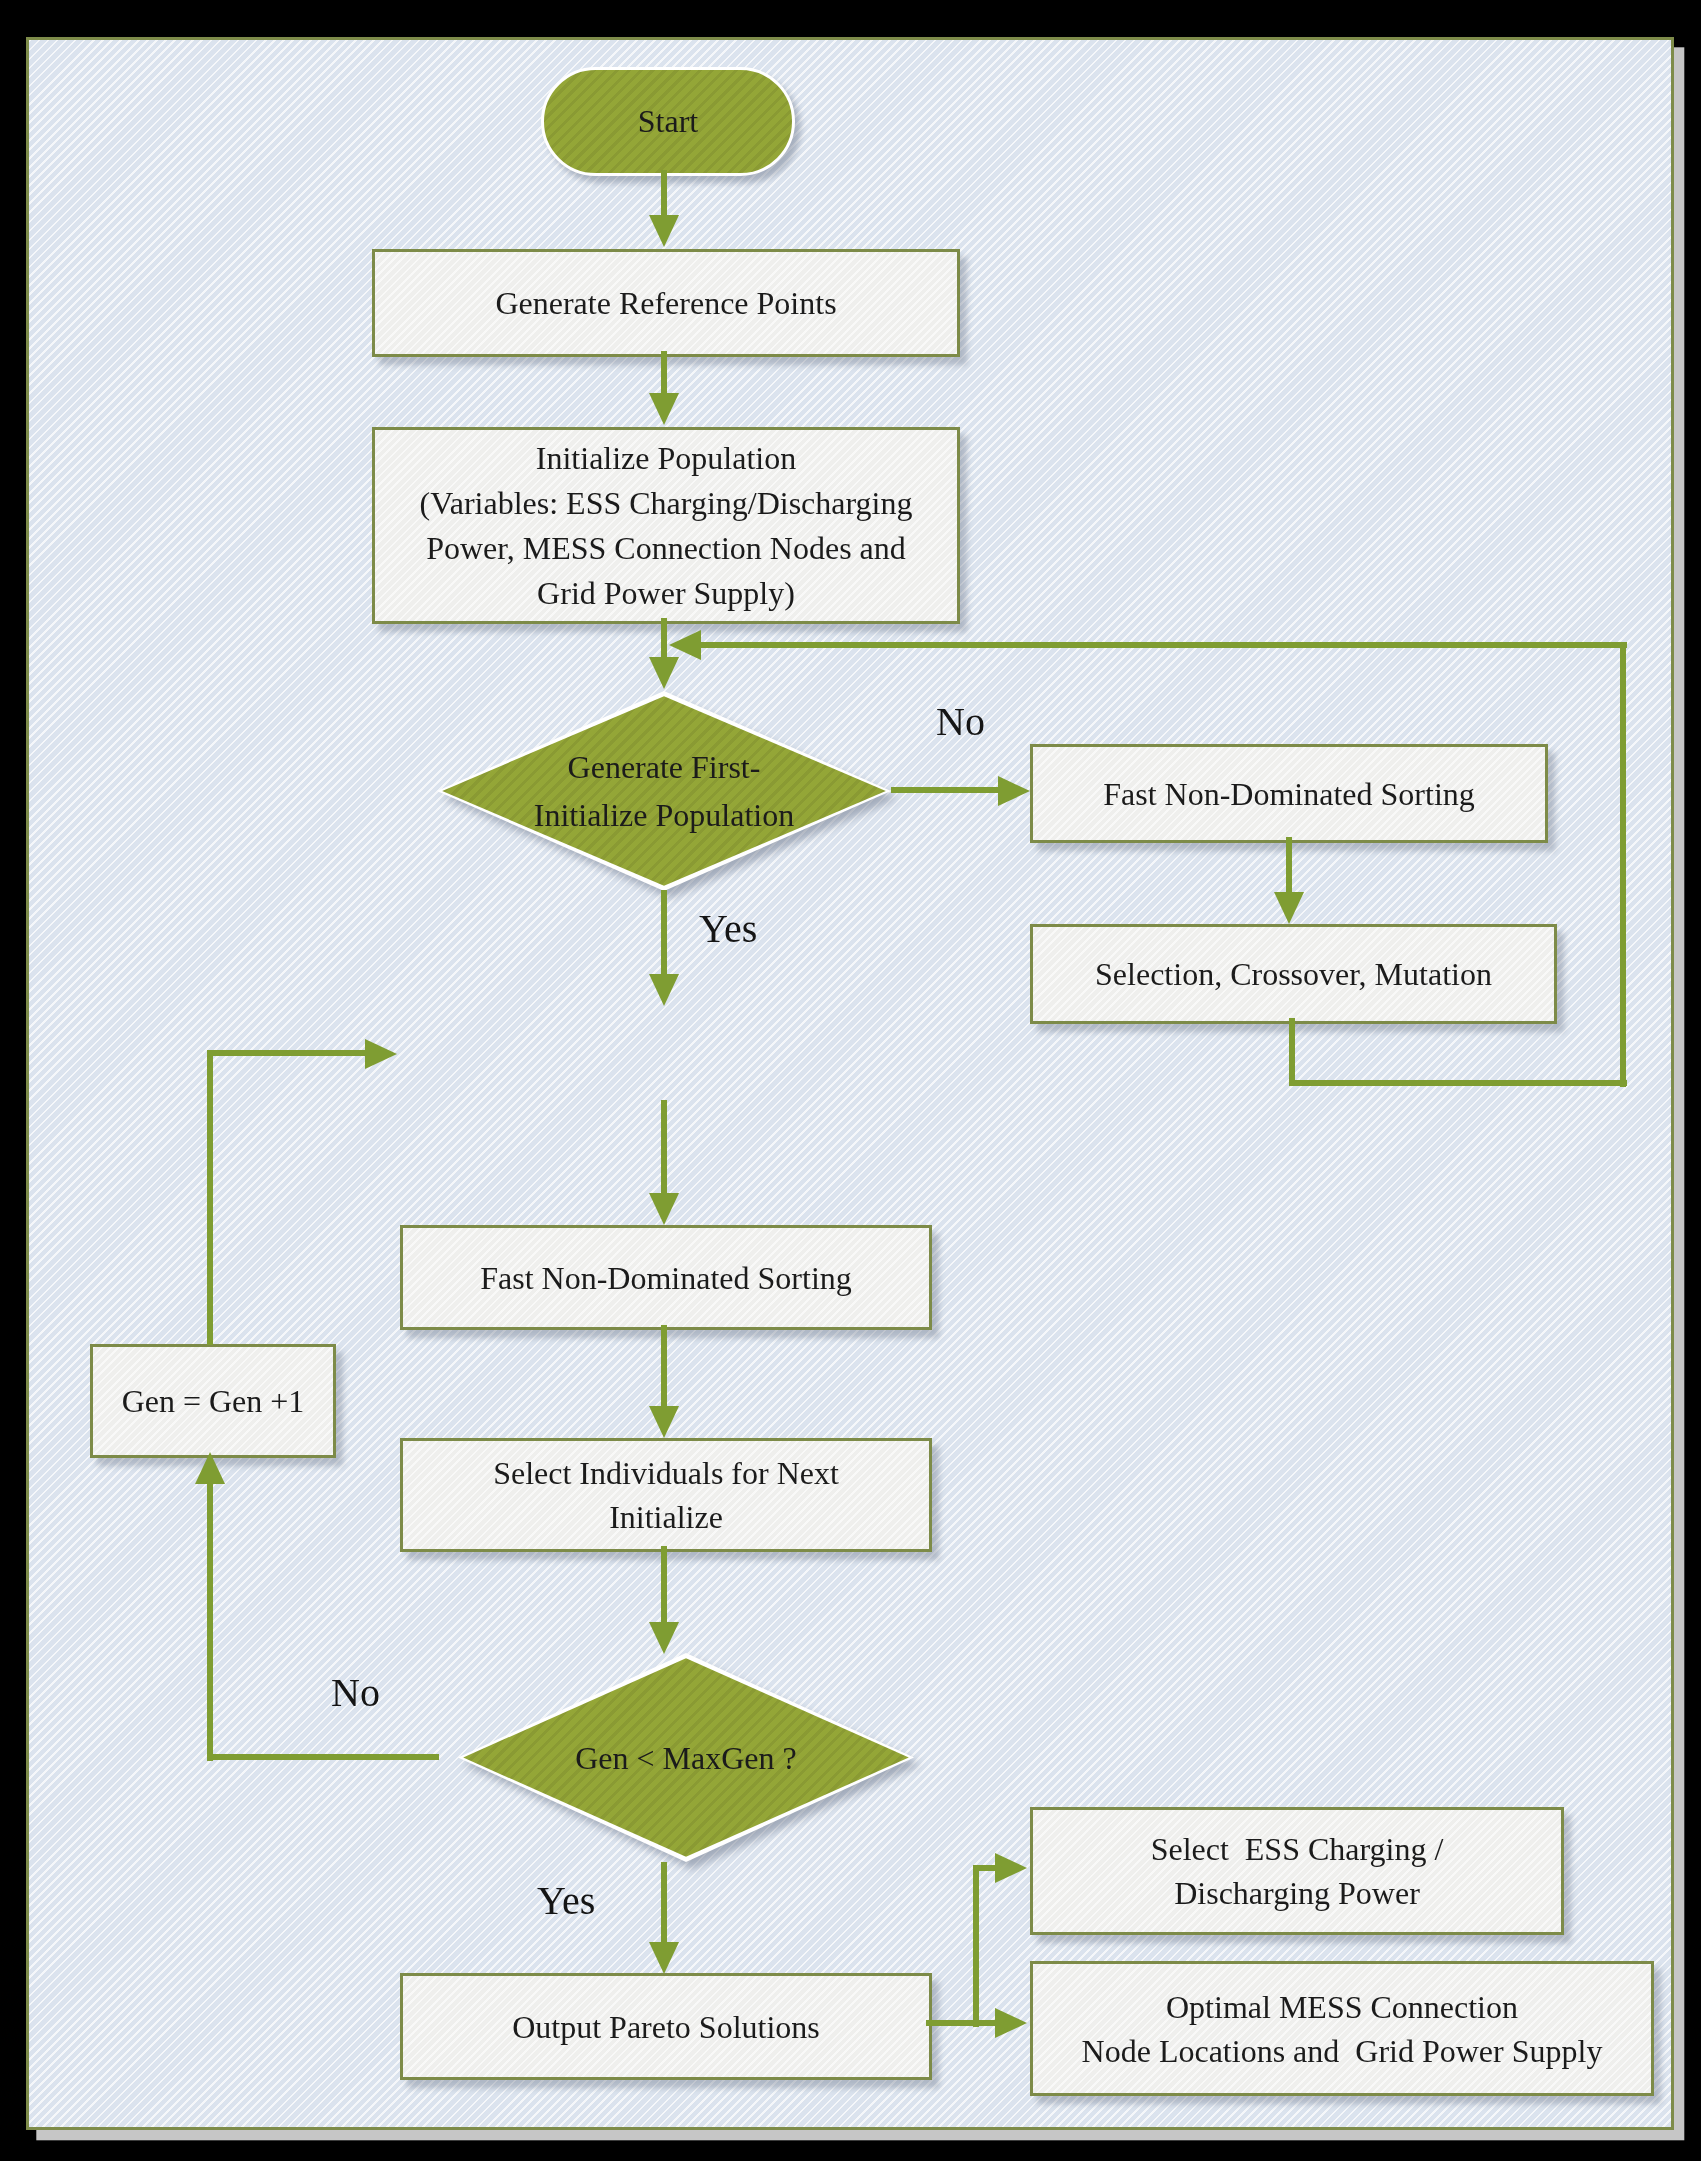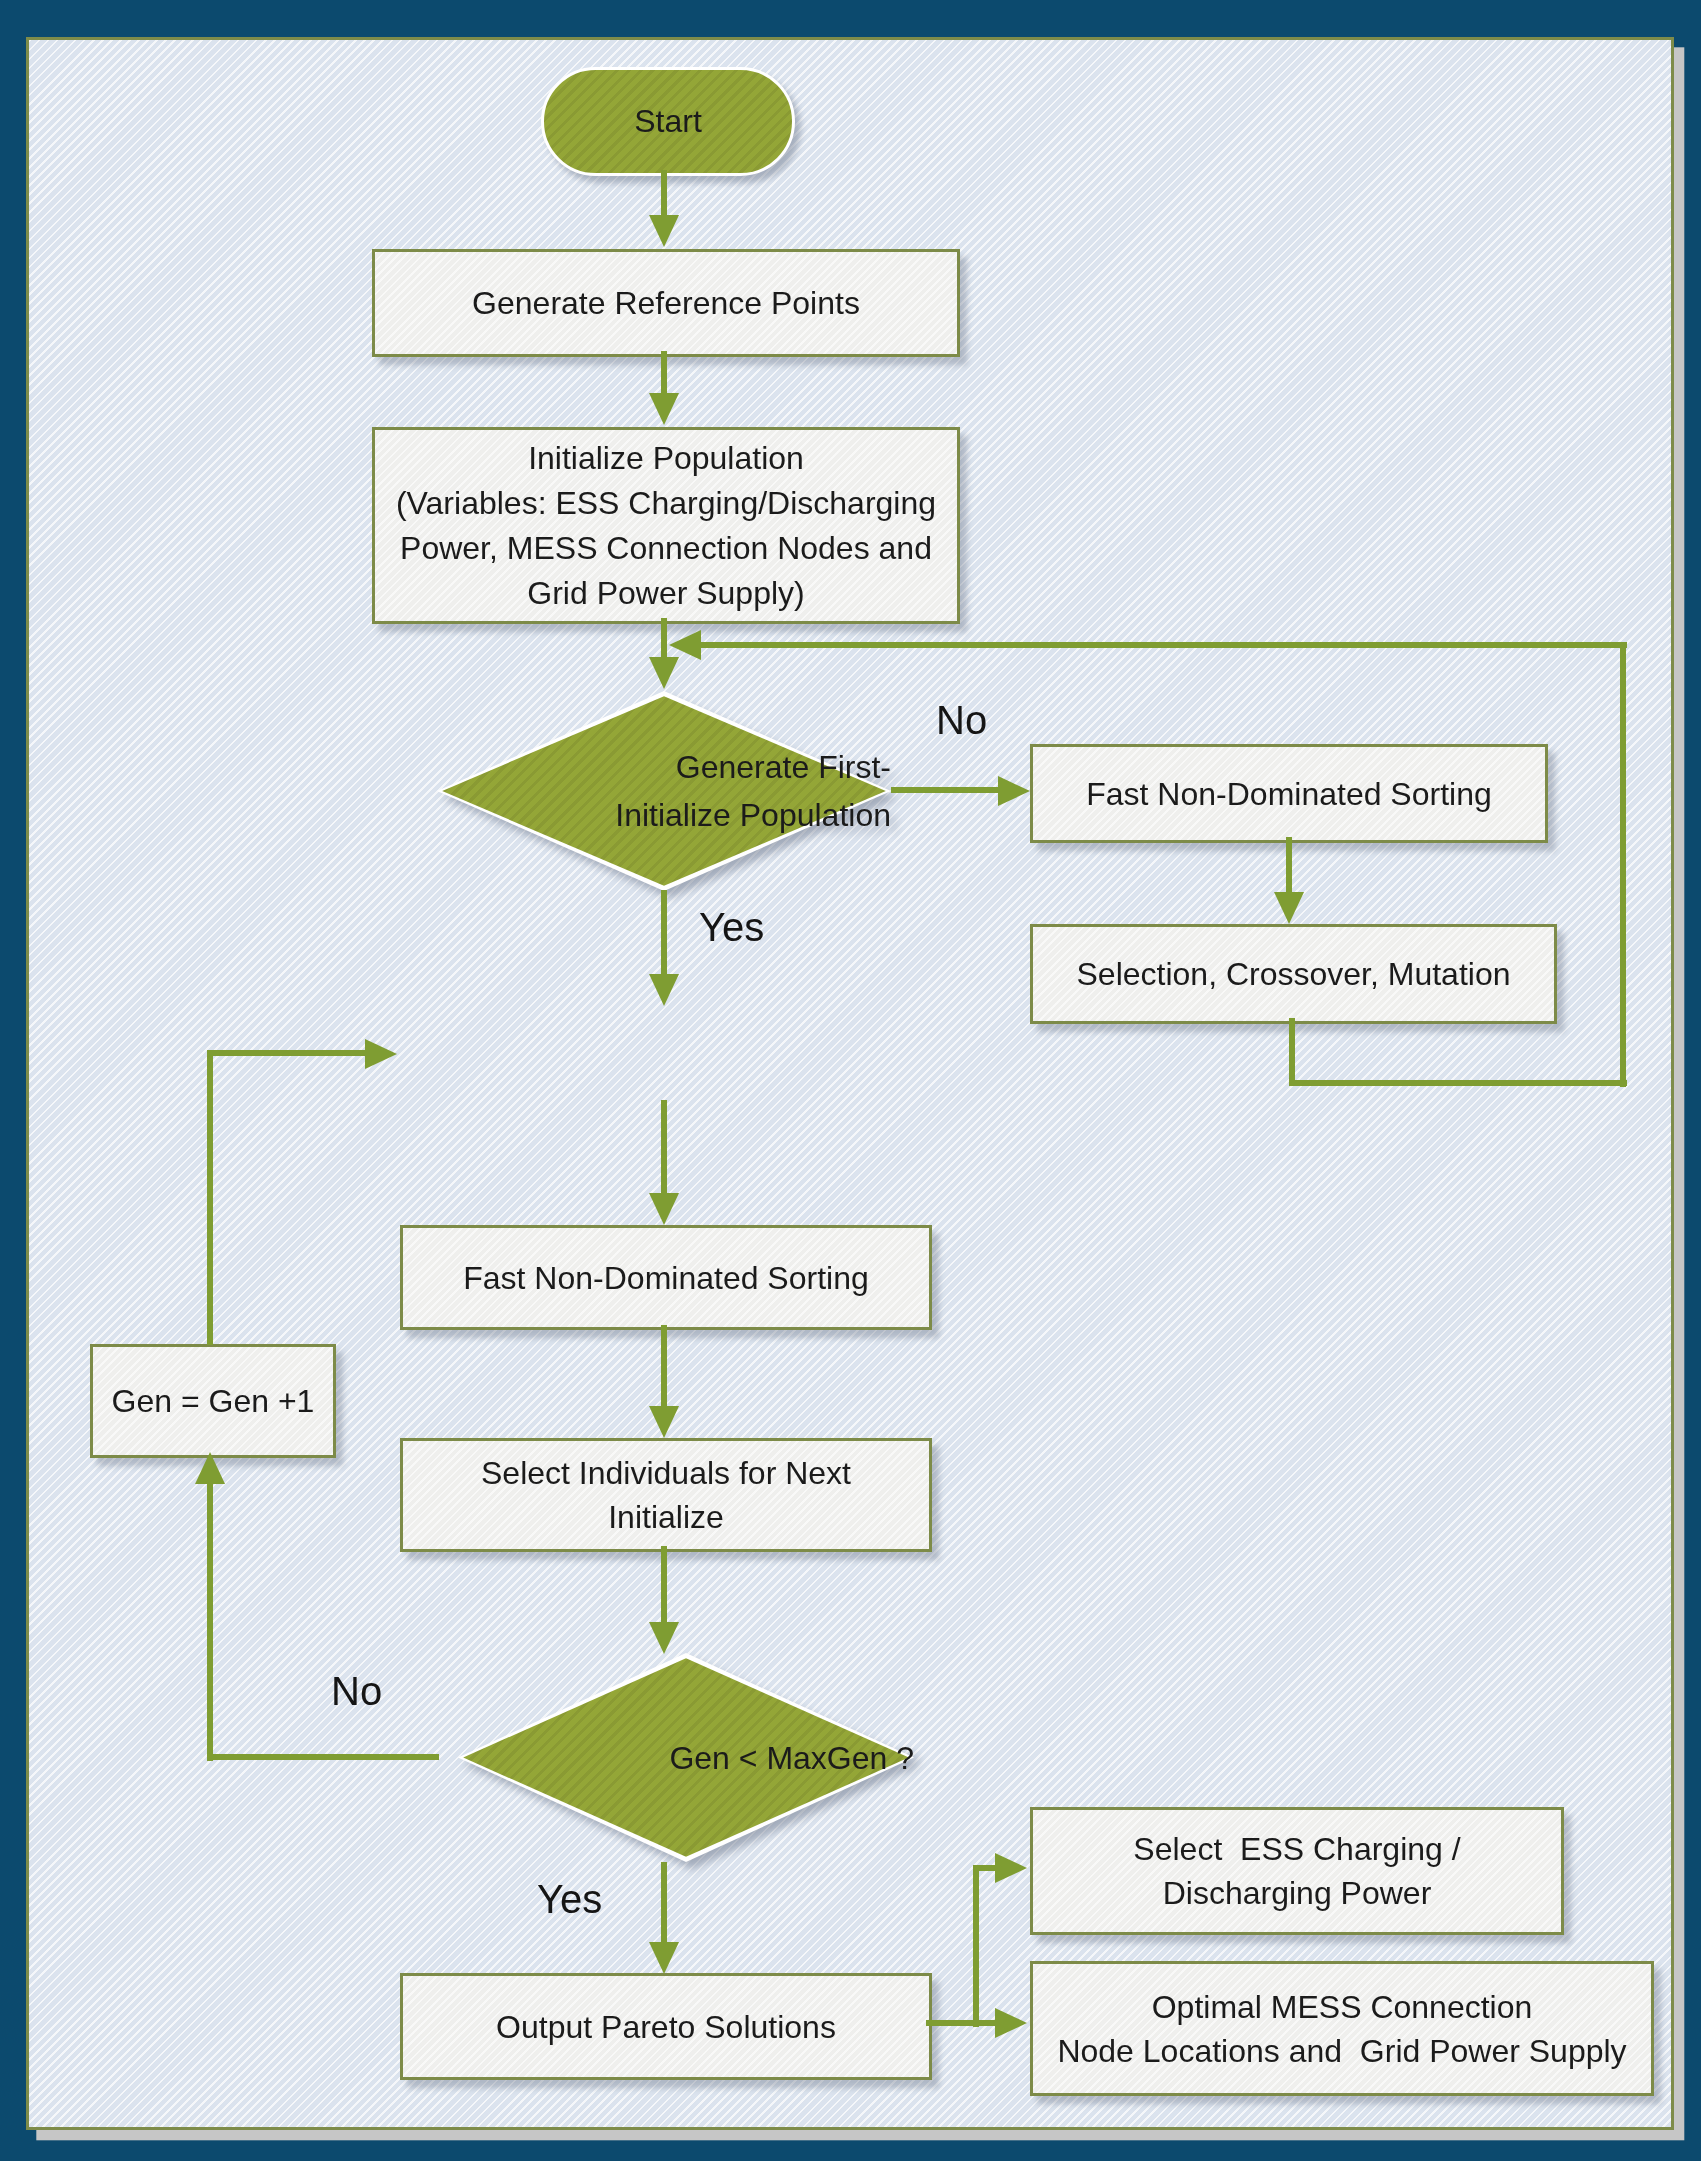--- a/index.html
+++ b/index.html
@@ -1,17 +1,17 @@
 <!DOCTYPE html>
 <html style="--accent: #7f9d32; --shape-fill: #94a637; --box-border: #7d8b48; --box-fill: #efefed; --frame-border: #7e8c4a; --bg: #dbe3ee;font-size:10.3px"><head>
 <meta charset="utf-8">
 <style>
   html,body{margin:0;padding:0;background:#ffffff;}
-  .page{position:relative;width:1701px;height:2161px;background:#0c4a6e;
-        font-family:Liberation Sans, sans-serif;color:#1b1b1b;}
+  .page{position:relative;width:1701px;height:2161px;background:#000000;
+        font-family:Liberation Serif, serif;color:#1b1b1b;}
   .frame{position:absolute;left:26px;top:37px;width:1642px;height:2087px;
          border:3.9px solid var(--frame-border,#7e8c4a);
          box-shadow:10.3px 10.3px 0 #c6c6c6;
          background-color:var(--bg,#dbe3ee);
          background-image:repeating-linear-gradient(135deg,rgba(255,255,255,.72) 0px,rgba(255,255,255,.72) 1.9px,rgba(255,255,255,0) 1.9px,rgba(255,255,255,0) 6.4px);}
   
   .box{position:absolute;display:flex;flex-direction:column;align-items:center;justify-content:center;
        border:3.2px solid var(--box-border,#7d8b48);
        background-color:var(--box-fill,#efefed);
        background-image:repeating-linear-gradient(135deg,rgba(255,255,255,.6) 0px,rgba(255,255,255,.6) 1.9px,rgba(255,255,255,0) 1.9px,rgba(255,255,255,0) 5.8px);
@@ -23,21 +23,21 @@
         background-color:var(--shape-fill,#94a637);
         background-image:repeating-linear-gradient(135deg,rgba(0,0,0,.07) 0px,rgba(0,0,0,.07) 3.2px,rgba(0,0,0,0) 3.2px,rgba(0,0,0,0) 8.4px);
         box-shadow:5.8px 7px 6.4px rgba(105,115,135,.45);
         font-size:32px;}
   
   .diamond{position:absolute;filter:drop-shadow(6.4px 7.7px 4.5px rgba(105,115,135,.5));}
   .d-outer,.d-inner{position:absolute;clip-path:polygon(50% 0,100% 50%,50% 100%,0 50%);}
   .d-outer{inset:0;background:#ffffff;}
   .d-inner{inset:5.2px;background-color:var(--shape-fill,#94a637);
         background-image:repeating-linear-gradient(135deg,rgba(0,0,0,.07) 0px,rgba(0,0,0,.07) 3.2px,rgba(0,0,0,0) 3.2px,rgba(0,0,0,0) 8.4px);}
-  .d-text{position:absolute;inset:0;display:flex;flex-direction:column;align-items:flex-end;justify-content:center;
+  .d-text{position:absolute;inset:0;display:flex;flex-direction:column;align-items:center;justify-content:center;
           text-align:center;font-size:32px;line-height:48px;}
   
   .vline,.hline{position:absolute;background:var(--accent,#7f9d32);}
   .vline{width:6.4px;}
   .hline{height:6.4px;}
   .ah{position:absolute;width:0;height:0;}
   .ah-down {border-left:15px solid transparent;border-right:15px solid transparent;border-top:32px solid var(--accent,#7f9d32);}
   .ah-up   {border-left:15px solid transparent;border-right:15px solid transparent;border-bottom:32px solid var(--accent,#7f9d32);}
   .ah-right{border-top:15px solid transparent;border-bottom:15px solid transparent;border-left:32px solid var(--accent,#7f9d32);}
   .ah-left {border-top:15px solid transparent;border-bottom:15px solid transparent;border-right:32px solid var(--accent,#7f9d32);}

